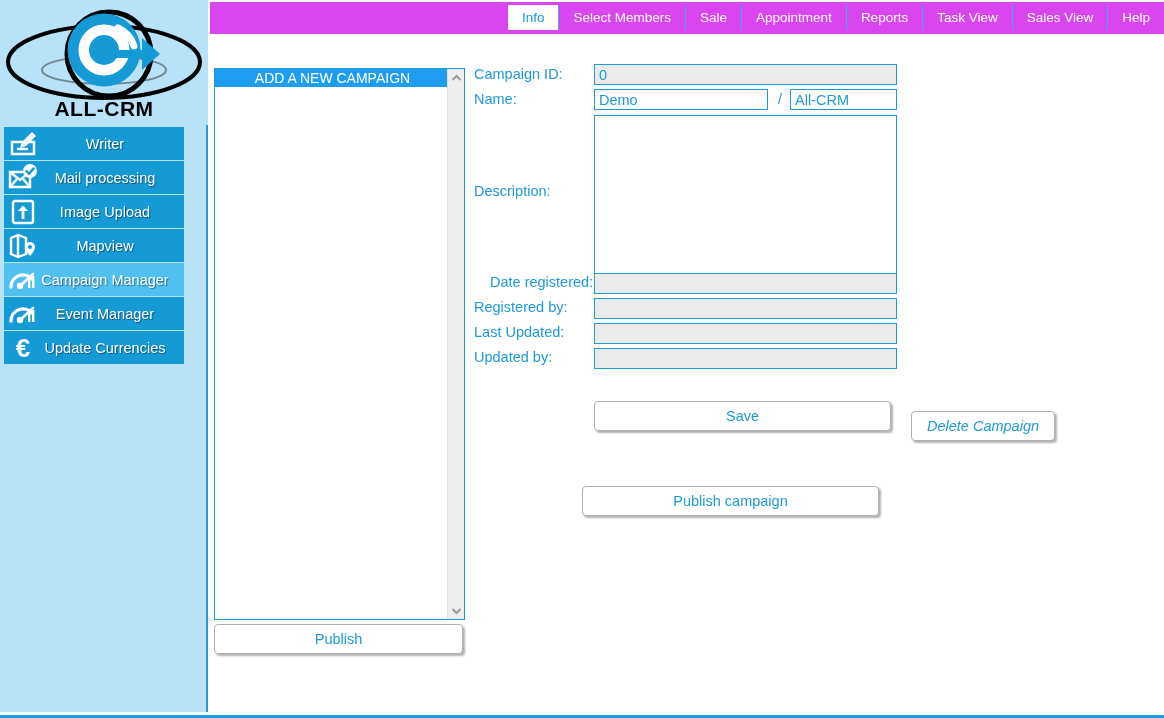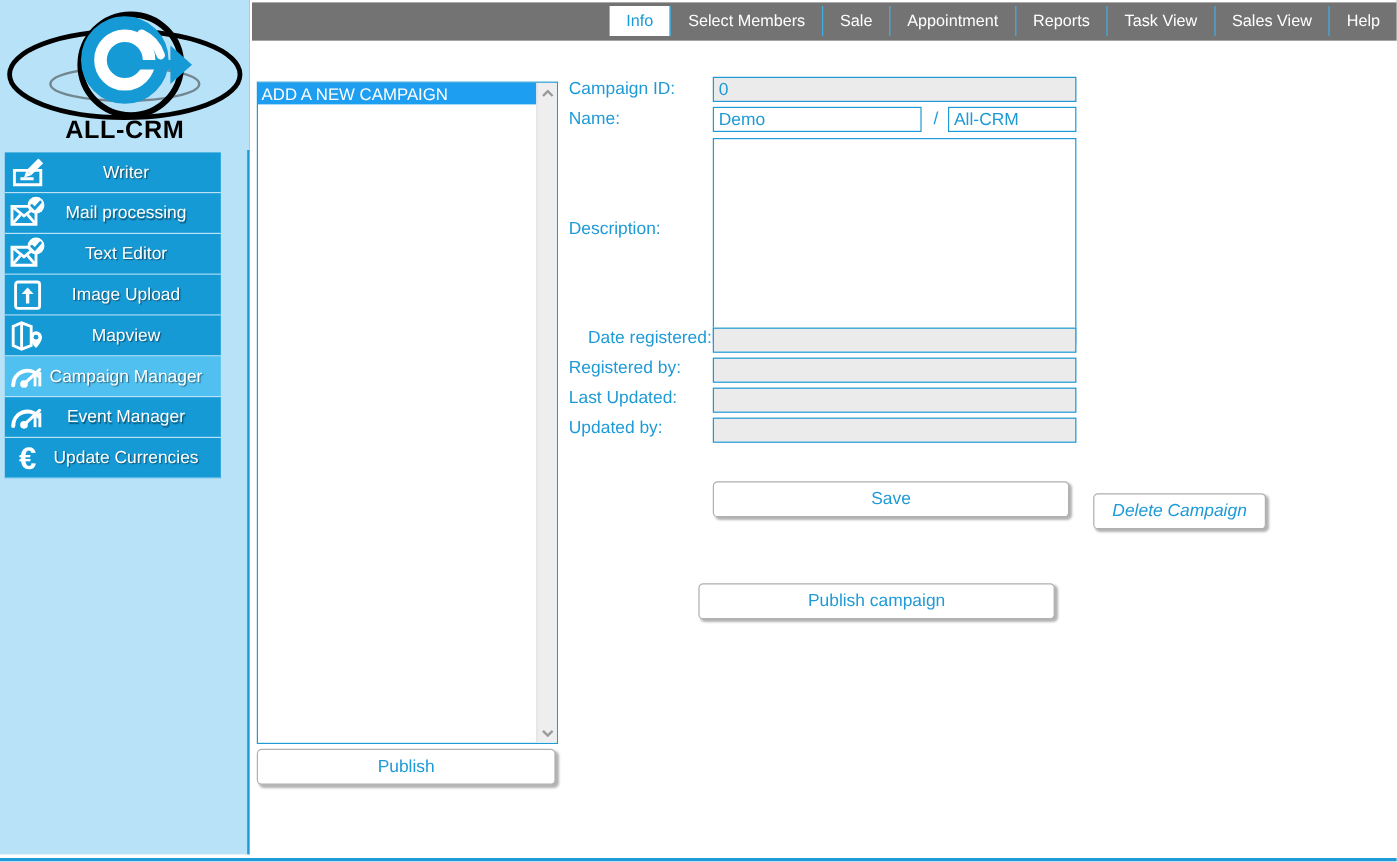--- a/index.html
+++ b/index.html
@@ -62,21 +62,21 @@
     color: #ffffff;
     font-size: 14.5px;
     text-shadow: 1px 1px 1px rgba(0,0,0,0.45);
     white-space: nowrap;
   }
 
   
   #topnav {
     position: absolute; left: 210px; top: 0;
     width: 954px; height: 34px;
-    background: #737373;
+    background: #d946ef;
     border-top: 2px solid #ffffff;
   }
   #tabs {
     position: absolute; right: 0; top: 3px;
     height: 28px;
     display: flex;
     align-items: stretch;
   }
   .tab {
     display: flex; align-items: center; justify-content: center;
@@ -123,20 +123,21 @@
     position: absolute; left: 0; top: 0; right: 17px; bottom: 0;
   }
   .list-option {
     height: 18px;
     line-height: 18px;
     padding-left: 3px;
     font-size: 14px;
     color: #000000;
     white-space: nowrap;
     cursor: pointer;
+    text-align: center;
   }
   .list-option.selected { background: #1e9ef0; color: #ffffff; }
   #list-scrollbar {
     position: absolute; right: 0; top: 0;
     width: 17px; height: 100%;
     background: #eeeeee;
     border-left: 1px solid #e0e0e0;
   }
   .sb-arrow {
     position: absolute; left: 0; width: 17px; height: 17px;
@@ -258,30 +259,20 @@
               <path d="M2 9 H22 V24 H2 Z" stroke="#ffffff" fill="none" stroke-width="2.4"></path>
               <path d="M2 9 L12 17 L22 9" stroke="#ffffff" fill="none" stroke-width="2.4"></path>
               <path d="M2 24 L9 16 M22 24 L15 16" stroke="#ffffff" fill="none" stroke-width="2.4"></path>
               <circle cx="22" cy="8" r="7" fill="#ffffff"></circle>
               <path d="M18.5 8.2 L21 10.7 L25.6 5.4" fill="none" stroke="#169ad6" stroke-width="2.4" stroke-linecap="round"></path>
             </svg></span>
           <span class="m-label">Mail processing</span>
         </div>
         <div class="menu-item">
           <span class="m-icon"><svg width="30" height="30" viewBox="0 0 30 30">
-              <path d="M2 9 H22 V24 H2 Z" stroke="#ffffff" fill="none" stroke-width="2.4"></path>
-              <path d="M2 9 L12 17 L22 9" stroke="#ffffff" fill="none" stroke-width="2.4"></path>
-              <path d="M2 24 L9 16 M22 24 L15 16" stroke="#ffffff" fill="none" stroke-width="2.4"></path>
-              <circle cx="22" cy="8" r="7" fill="#ffffff"></circle>
-              <path d="M18.5 8.2 L21 10.7 L25.6 5.4" fill="none" stroke="#169ad6" stroke-width="2.4" stroke-linecap="round"></path>
-            </svg></span>
-          <span class="m-label">Text Editor</span>
-        </div>
-        <div class="menu-item">
-          <span class="m-icon"><svg width="30" height="30" viewBox="0 0 30 30">
               <rect x="5" y="4" width="20" height="22" rx="2" stroke="#ffffff" fill="none" stroke-width="2.4"></rect>
               <path d="M15 22 V10" stroke="#ffffff" stroke-width="2.8" fill="none"></path>
               <path d="M10 14 L15 8.5 L20 14 Z" fill="#ffffff"></path>
             </svg></span>
           <span class="m-label">Image Upload</span>
         </div>
         <div class="menu-item">
           <span class="m-icon"><svg width="30" height="30" viewBox="0 0 30 30">
               <path d="M3 7 L10 4 L18 7 L18 23 L10 26 L3 23 Z" stroke="#ffffff" fill="none" stroke-width="2.4"></path>
               <path d="M10 4 V26" stroke="#ffffff" fill="none" stroke-width="2.4"></path>

